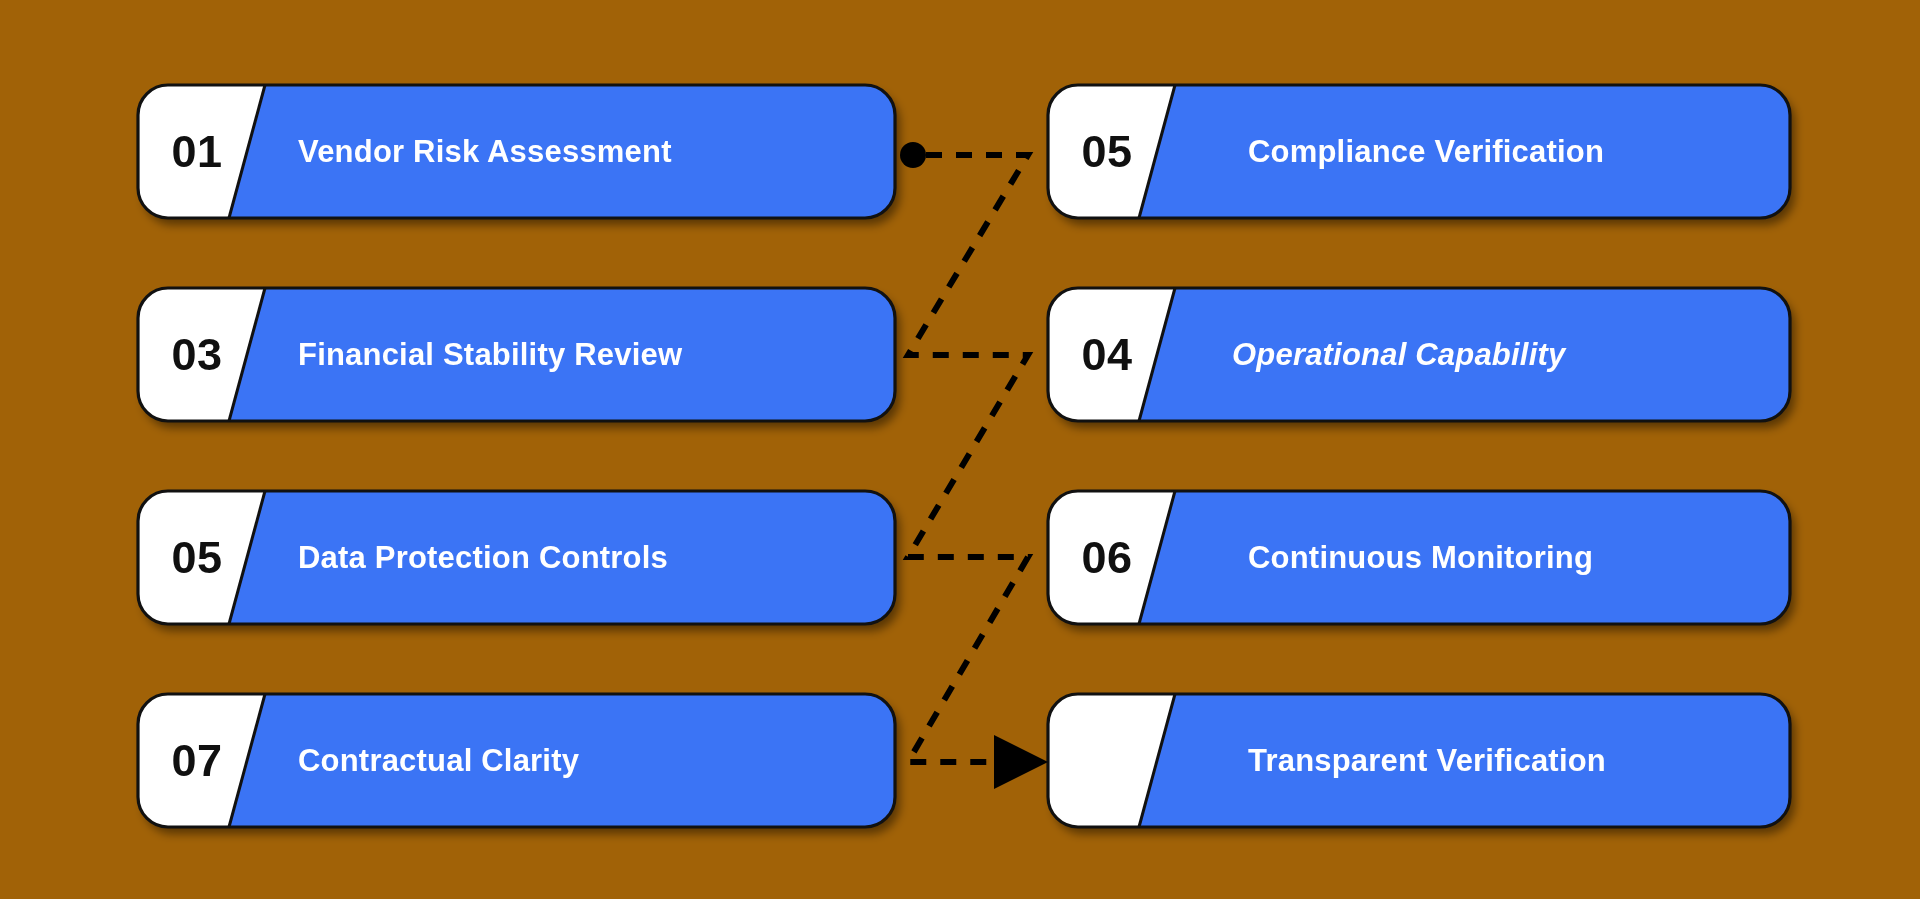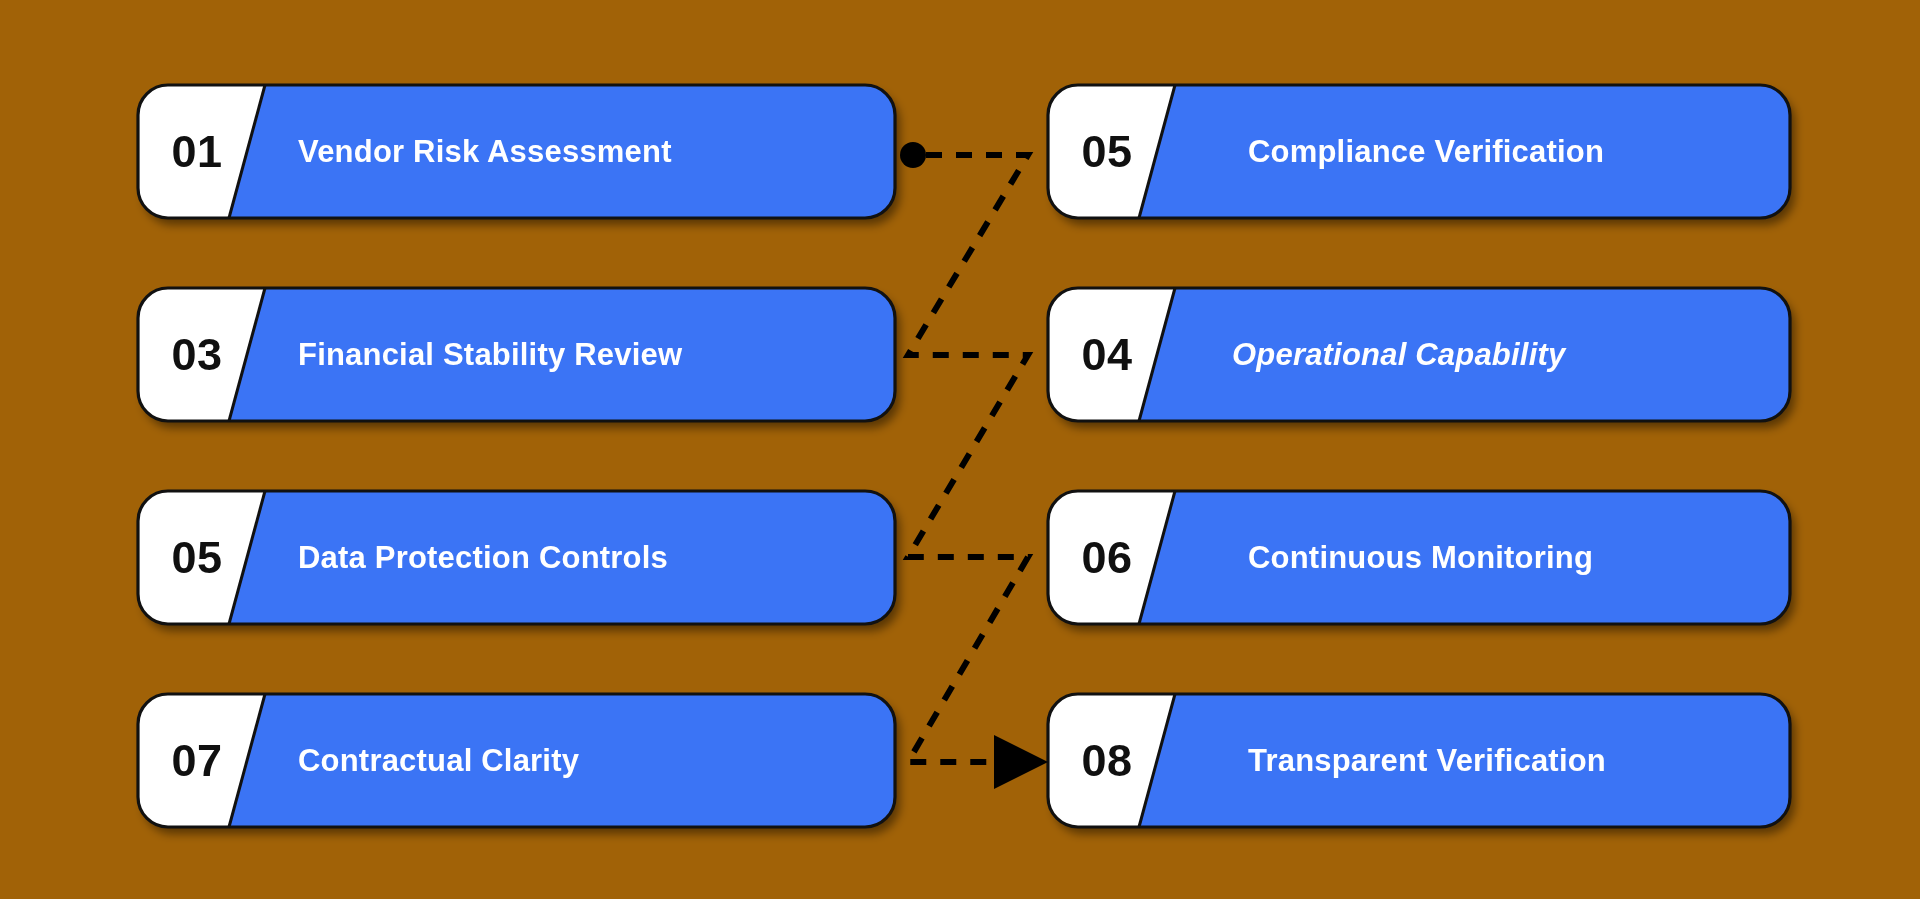--- a/index.html
+++ b/index.html
@@ -251,21 +251,20 @@
       </defs>
       <g filter="url(#sh08)">
         <rect x="14" y="10" width="742" height="133" rx="30" ry="30" fill="#FFFFFF"></rect>
       </g>
       <g clip-path="url(#clip08)">
         <polygon points="141,10 756,10 756,143 105,143" fill="#3B74F5"></polygon>
       </g>
       <rect x="14" y="10" width="742" height="133" rx="30" ry="30" fill="none" stroke="#111111" stroke-width="3.2"></rect>
       <line x1="141" y1="10" x2="105" y2="143" stroke="#111111" stroke-width="3"></line>
     </svg>
-    <div class="step-num">08</div>
     <div class="step-label" style="left:200px;">Transparent Verification</div>
   </div>
 
   <svg id="connector" viewBox="0 0 1920 899">
     <defs>
       <marker id="arrowEnd" markerWidth="9" markerHeight="9" refX="1" refY="4.5" orient="auto" markerUnits="strokeWidth">
         <path d="M0,0 L9,4.5 L0,9 z" fill="#000000"></path>
       </marker>
     </defs>
 

